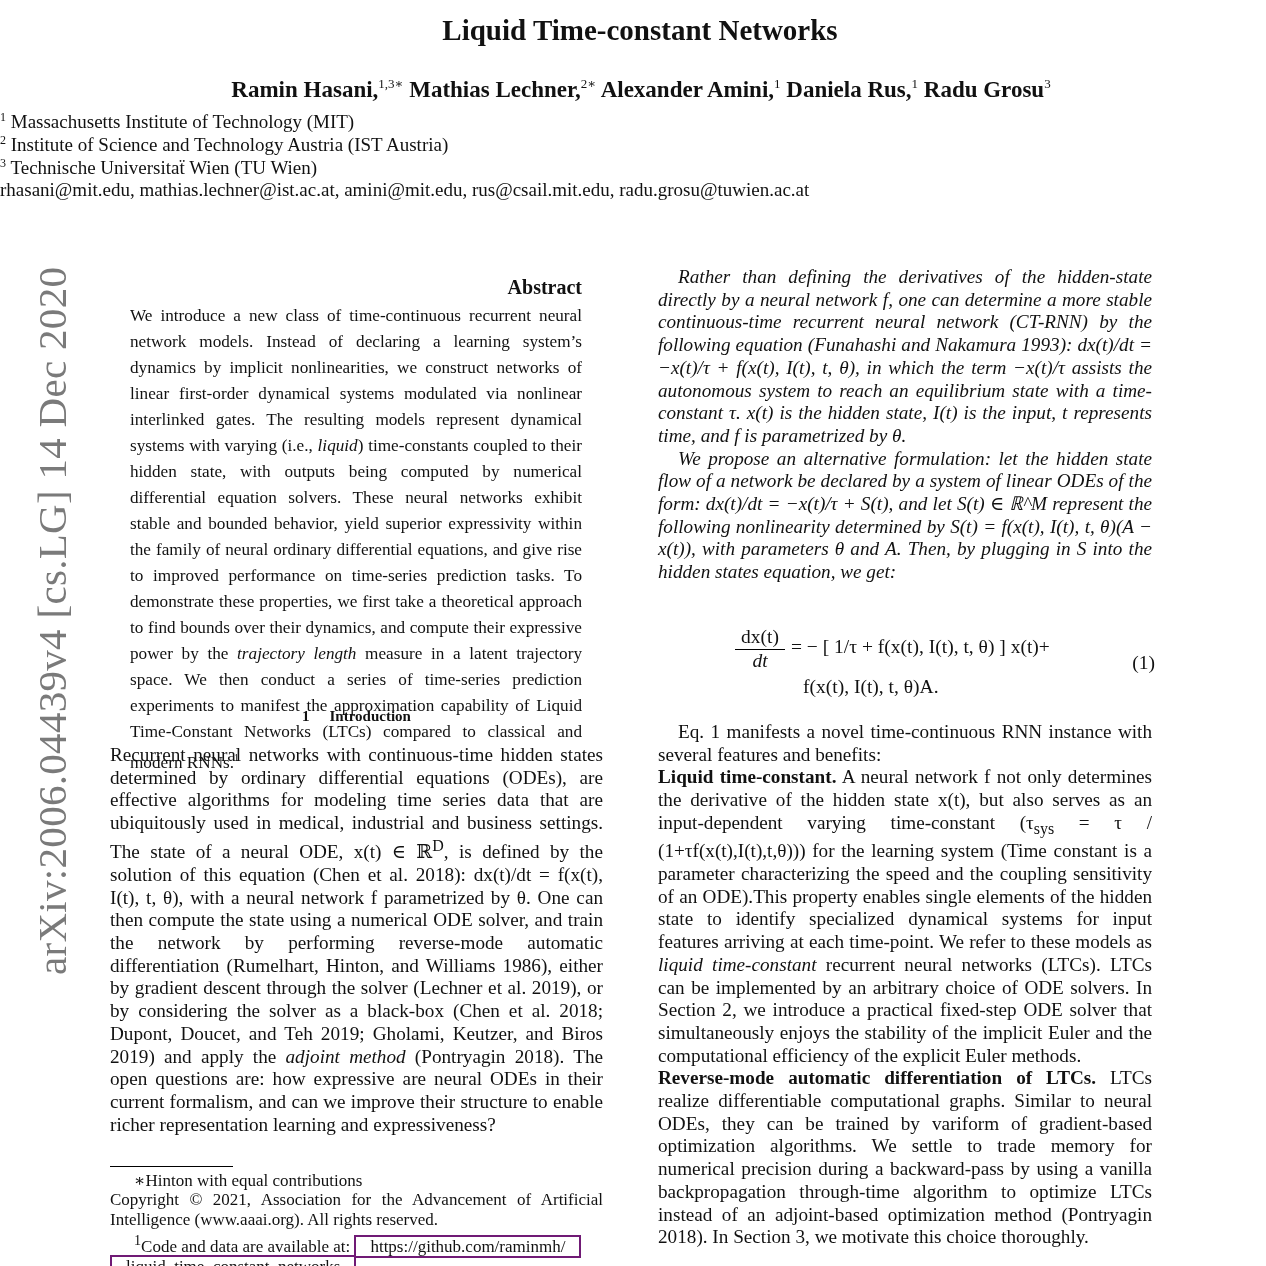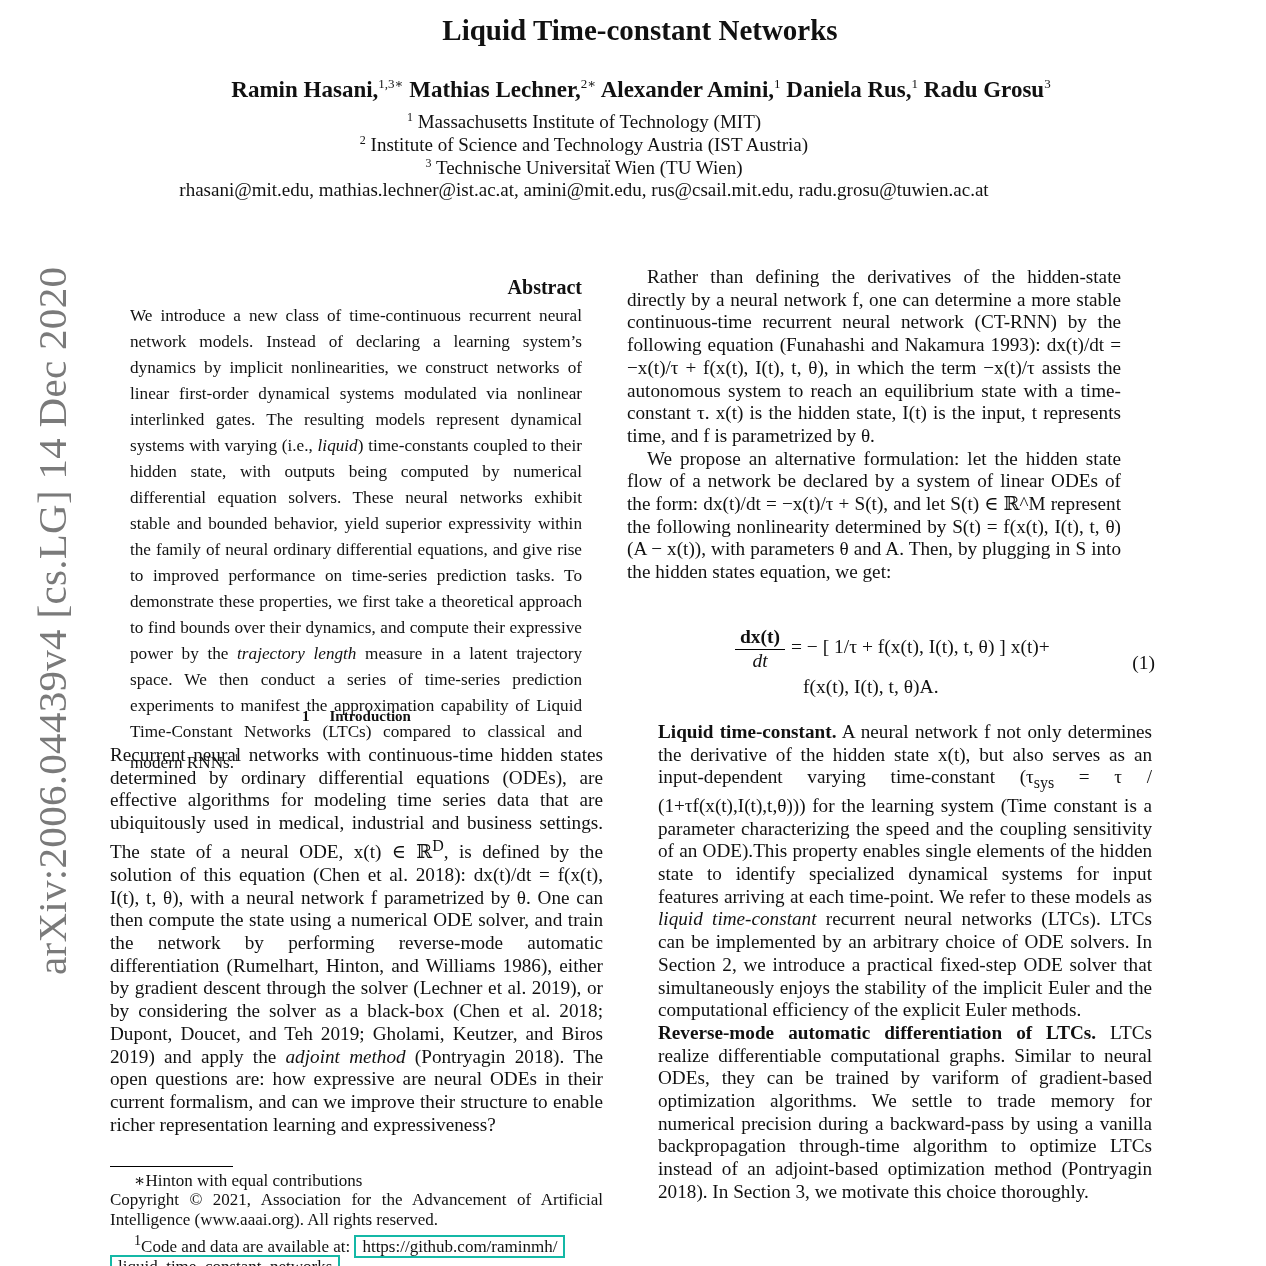--- a/index.html
+++ b/index.html
@@ -3,41 +3,41 @@
 <meta charset="utf-8">
 <style>
   html, body { margin:0; padding:0; background:#ffffff; }
   body { width:1266px; height:1266px; overflow:hidden; position:relative;
          font-family:"Liberation Serif","DejaVu Serif",serif; color:#111; }
   .title { position:absolute; top:14px; left:7px; width:1266px; text-align:center;
            font-size:29px; font-weight:bold; }
   .authors { position:absolute; top:76px; left:0; width:1266px; text-align:center;
              font-size:23px; font-weight:bold;margin-left:8px; }
   .authors sup { font-size:13px; font-weight:normal; }
-  .affil { position:absolute; left:0; width:1128px; text-align:center; font-size:19px;padding-left:20px; }
+  .affil { position:absolute; left:0; width:1128px; font-size:19px; }
   .affil sup { font-size:12px; }
   .side { position:absolute; left:28px; top:975px; transform-origin:0 0; transform:rotate(-90deg);
           font-size:41px; color:#7a7a7a; white-space:nowrap; letter-spacing:0.3px; }
   .col { position:absolute; font-size:19.2px; line-height:22.7px; text-align:justify; }
   .col p { margin:0; }
   .abs-title { position:absolute; top:276px; left:130px; width:452px; text-align:right;
                font-size:20px; font-weight:bold; }
   .abs { position:absolute; top:303px; left:130px; width:452px; font-size:17.2px;
          line-height:26px; text-align:justify; }
   .abs sup { font-size:10px; }
   .sec { position:absolute; top:708px; left:110px; width:493px; text-align:center;
          font-size:15px; font-weight:bold; }
   .sec .num { margin-right:20px; }
   .indent { text-indent:20px; }
   .fnrule { position:absolute; top:1166px; left:110px; width:123px; border-top:1px solid #000; }
   .fn { position:absolute; left:110px; width:493px; font-size:17px; line-height:20px; text-align:justify; }
-  .link { border:2px solid #14b8a6; padding:0 6px; }
+  .link { border:2px solid #701a75; padding:0 14px; }
   .eq { position:absolute; top:622px; left:735px; width:420px; height:80px; font-size:19.5px; }
   .eq .frac { position:absolute; left:0; top:4px; text-align:center; width:50px; }
-  .eq .frac .n { display:block; border-bottom:1px solid #000; padding-bottom:1px;font-weight:bold; }
+  .eq .frac .n { display:block; border-bottom:1px solid #000; padding-bottom:1px; }
   .eq .frac .d { display:block; font-style:italic; }
   .eq .line1 { position:absolute; left:56px; top:14px; white-space:nowrap; }
   .eq .line2 { position:absolute; left:68px; top:54px; white-space:nowrap;text-align:right; }
   .eq .eqnum { position:absolute; right:0; top:30px; }
   i { font-style:italic; }
   .bold { font-weight:bold; }
 </style>
 </head>
 <body>
 
@@ -65,31 +65,32 @@
 
 <div class="col" style="top:744px; left:110px; width:493px;">
   <p><span>Recurrent neural networks with continuous-time hidden states determined by ordinary differential equations (ODEs), are effective algorithms for modeling time series data that are ubiquitously used in medical, industrial and business settings. The state of a neural ODE, x(t) ∈ ℝ</span><sup>D</sup><span>, is defined by the solution of this equation (Chen et al. 2018): dx(t)/dt = f(x(t), I(t), t, θ), with a neural network f parametrized by θ. One can then compute the state using a numerical ODE solver, and train the network by performing reverse-mode automatic differentiation (Rumelhart, Hinton, and Williams 1986), either by gradient descent through the solver (Lechner et al. 2019), or by considering the solver as a black-box (Chen et al. 2018; Dupont, Doucet, and Teh 2019; Gholami, Keutzer, and Biros 2019) and apply the </span><i>adjoint method</i><span> (Pontryagin 2018). The open questions are: how expressive are neural ODEs in their current formalism, and can we improve their structure to enable richer representation learning and expressiveness?</span></p>
 </div>
 
 <div class="fnrule"></div>
 <div class="fn" style="top:1171px; text-indent:24px;">∗Hinton with equal contributions</div>
 <div class="fn" style="top:1190px;">Copyright © 2021, Association for the Advancement of Artificial Intelligence (www.aaai.org). All rights reserved.</div>
 <div class="fn" style="top:1230px; text-indent:24px;"><sup>1</sup><span>Code and data are available at: </span><span class="link">https://github.com/raminmh/</span><br><span class="link">liquid_time_constant_networks</span></div>
 
-<div class="col" style="top:266px; left:627px; width:494px;">
+<div class="col" style="top:266px; left:658px; width:494px;font-style:italic;">
   <p class="indent">Rather than defining the derivatives of the hidden-state directly by a neural network f, one can determine a more stable continuous-time recurrent neural network (CT-RNN) by the following equation (Funahashi and Nakamura 1993): dx(t)/dt = −x(t)/τ + f(x(t), I(t), t, θ), in which the term −x(t)/τ assists the autonomous system to reach an equilibrium state with a time-constant τ. x(t) is the hidden state, I(t) is the input, t represents time, and f is parametrized by θ.</p>
   <p class="indent">We propose an alternative formulation: let the hidden state flow of a network be declared by a system of linear ODEs of the form: dx(t)/dt = −x(t)/τ + S(t), and let S(t) ∈ ℝ^M represent the following nonlinearity determined by S(t) = f(x(t), I(t), t, θ)(A − x(t)), with parameters θ and A. Then, by plugging in S into the hidden states equation, we get:</p>
 </div>
 
 <div class="eq">
   <div class="frac">
       <span class="n">dx(t)</span>
       <span class="d">dt</span>
     </div>
   <div class="line1">= − [ 1/τ + f(x(t), I(t), t, θ) ] x(t)+</div>
   <div class="line2">f(x(t), I(t), t, θ)A.</div>
   <div class="eqnum">(1)</div>
 </div>
 
 <div class="col" style="top:721px; left:658px; width:494px;">
+  <p class="indent">Eq. 1 manifests a novel time-continuous RNN instance with several features and benefits:</p>
   <p><span class="bold">Liquid time-constant.</span><span> A neural network f not only determines the derivative of the hidden state x(t), but also serves as an input-dependent varying time-constant (τ</span><sub>sys</sub><span> = τ / (1+τf(x(t),I(t),t,θ))) for the learning system (Time constant is a parameter characterizing the speed and the coupling sensitivity of an ODE).This property enables single elements of the hidden state to identify specialized dynamical systems for input features arriving at each time-point. We refer to these models as </span><i>liquid time-constant</i><span> recurrent neural networks (LTCs). LTCs can be implemented by an arbitrary choice of ODE solvers. In Section 2, we introduce a practical fixed-step ODE solver that simultaneously enjoys the stability of the implicit Euler and the computational efficiency of the explicit Euler methods.</span></p>
   <p><span class="bold">Reverse-mode automatic differentiation of LTCs.</span><span> LTCs realize differentiable computational graphs. Similar to neural ODEs, they can be trained by variform of gradient-based optimization algorithms. We settle to trade memory for numerical precision during a backward-pass by using a vanilla backpropagation through-time algorithm to optimize LTCs instead of an adjoint-based optimization method (Pontryagin 2018). In Section 3, we motivate this choice thoroughly.</span></p>
 </div>
 
 </body></html>

